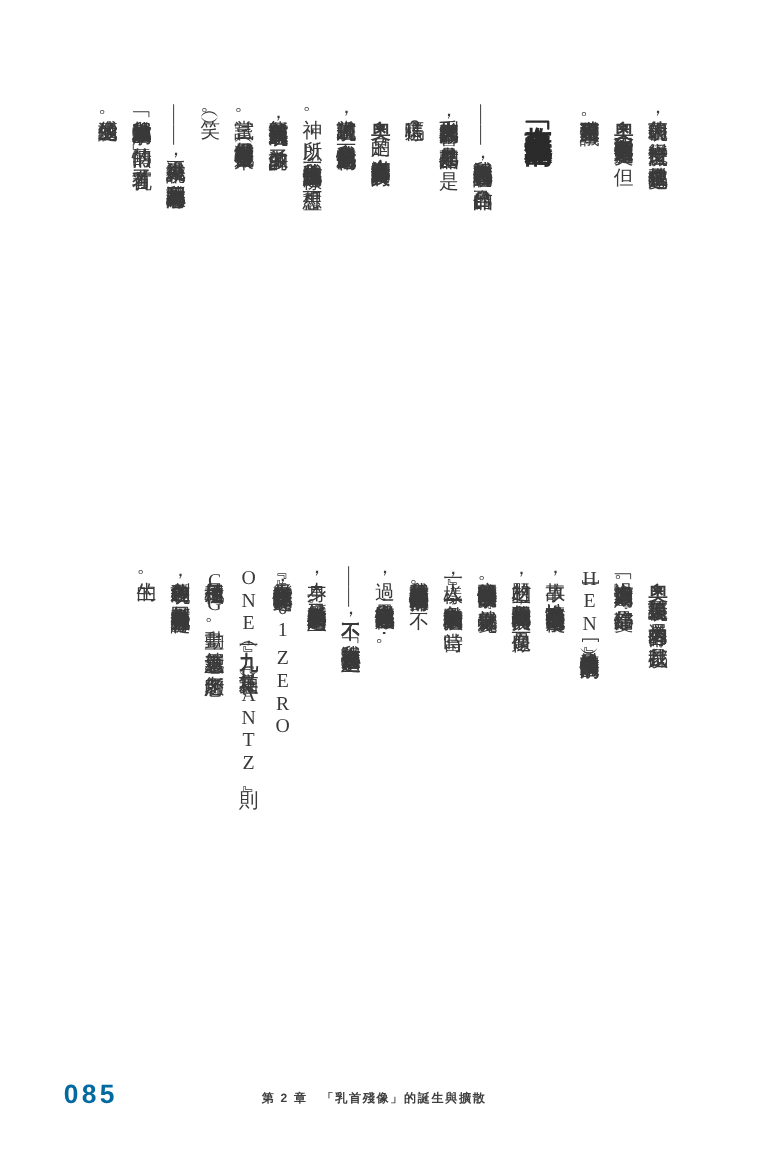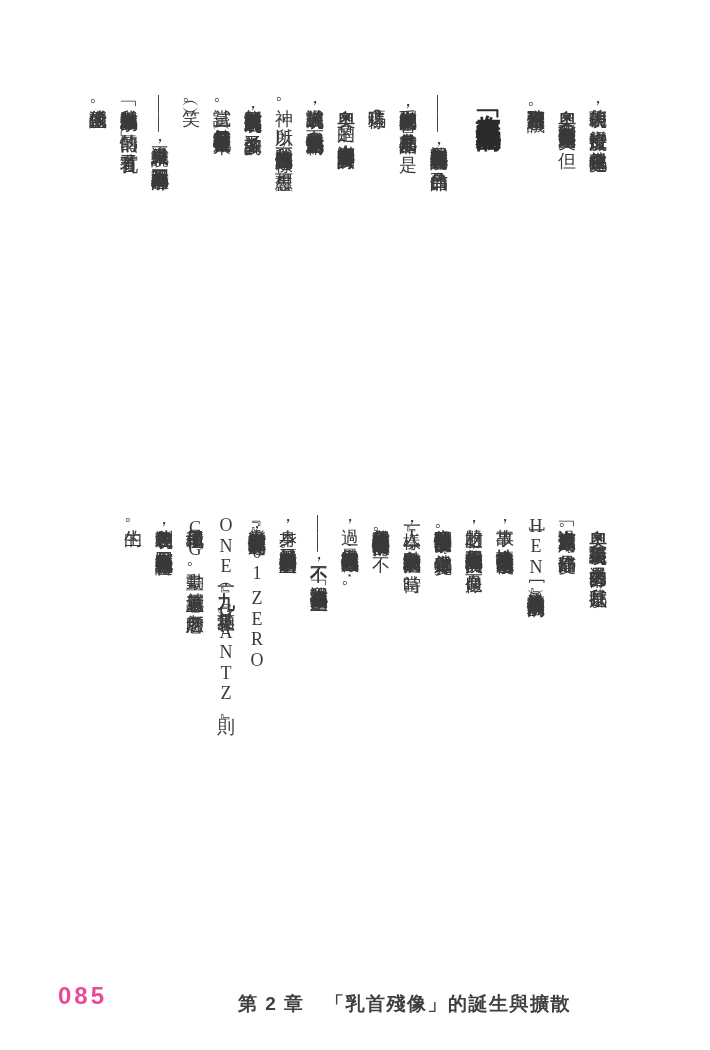--- a/index.html
+++ b/index.html
@@ -23,26 +23,26 @@
   .heading {
     font-family:"Liberation Sans","DejaVu Sans",sans-serif;
     font-weight:bold; font-size:25px; color:#2b2b2b;
     line-height:34px; margin-left:18px; margin-right:14px;
     letter-spacing:1px;
   }
   .lat { text-orientation:upright; }
   .page-number {
     position:absolute; left:58px; top:982px;
     font-family:"Liberation Sans","DejaVu Sans",sans-serif;
-    font-weight:bold; font-size:24px; letter-spacing:3px; color:#ec4899;
+    font-weight:bold; font-size:24px; letter-spacing:3px; color:#0369a1;
   }
   .chapter-footer {
     position:absolute; left:238px; top:991px;
     font-family:"Liberation Sans","DejaVu Sans",sans-serif;
-    font-weight:bold; font-size:19px; letter-spacing:1.5px; color:#3f3f3f;
+    font-weight:bold; font-size:11px; letter-spacing:1.5px; color:#3f3f3f;
   }
 </style>
 </head>
 <body>
 
 <div class="page">
 
   <div class="vblock vblock-top">
     <div class="line"><b class="spk"></b><span class="vt">的藝術表現，變得這麼流行。就像這種感覺吧？</span></div>
     <div class="line"><b class="spk">奧</b><span class="vt">能不能名留青史倒還不知道就是了（笑），但</span></div>

